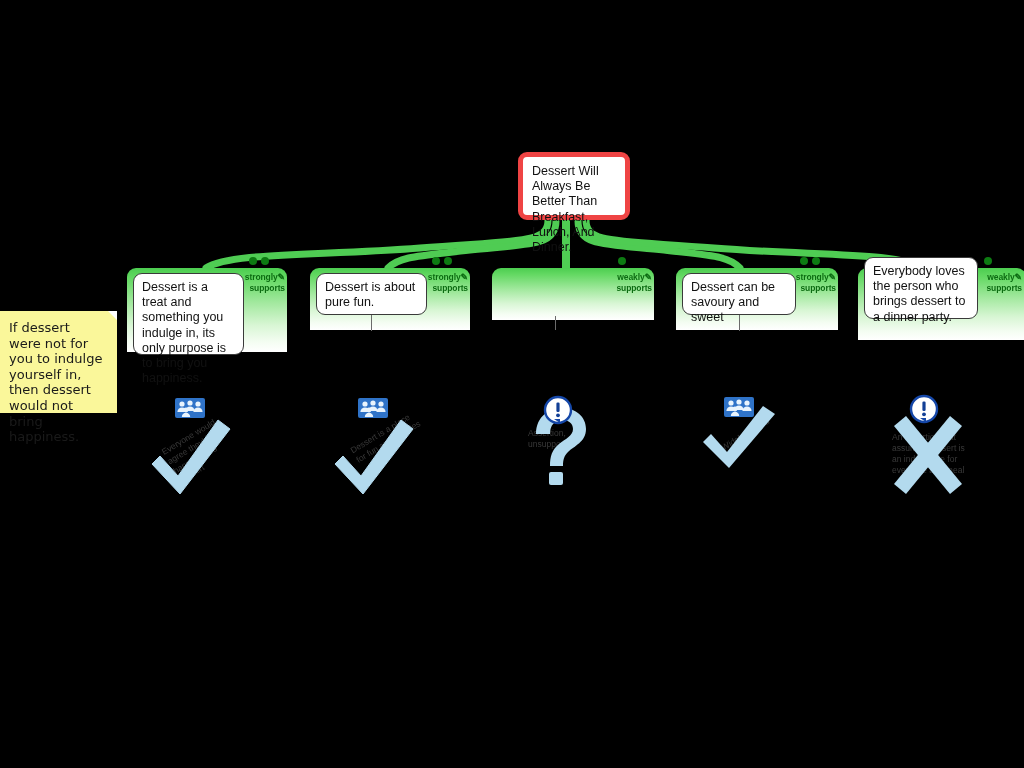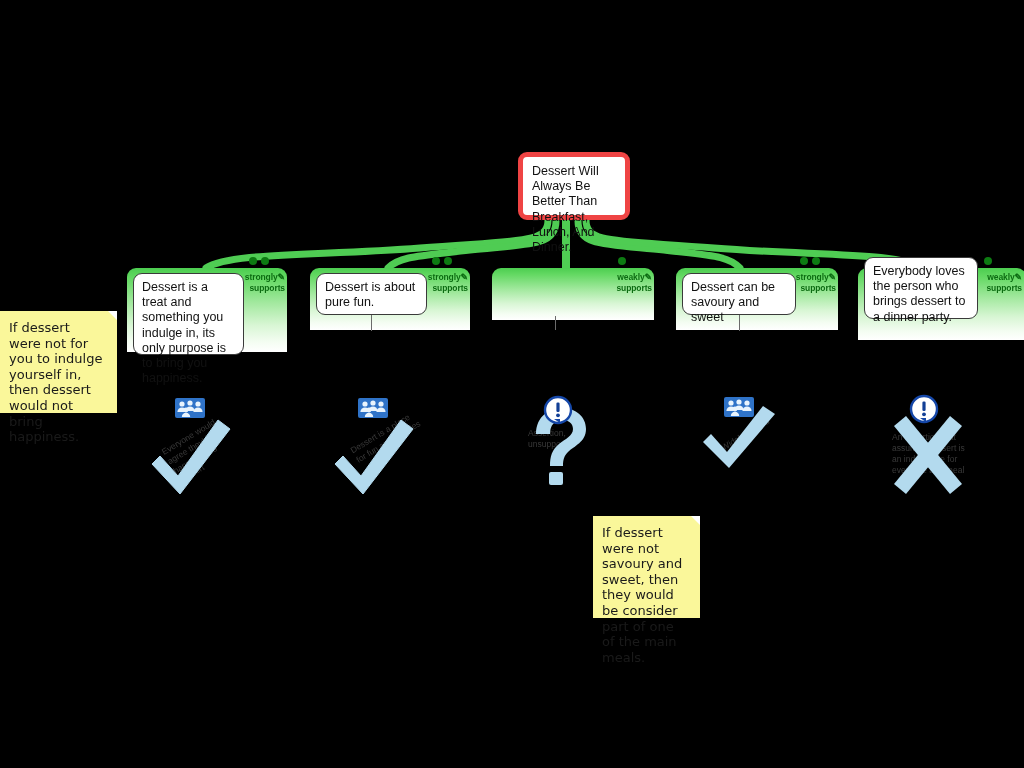--- a/index.html
+++ b/index.html
@@ -232,24 +232,20 @@
       <span>supports</span>
     </div>
   </div>
   <div class="reason-box" style="left:864px; top:257px; width:114px; height:62px;">Everybody loves the person who brings dessert to a dinner party.</div>
 
   <div class="sticky" style="left:0px; top:311px; width:117px; height:102px;">
     <div class="fold"></div>
     <span>If dessert were not for you to indulge yourself in, then dessert would not bring happiness.</span>
   </div>
 
-  <div class="sticky" style="left:593px; top:516px; width:107px; height:102px;">
-    <div class="fold"></div>
-    <span>If dessert were not savoury and sweet, then they would be consider part of one of the main meals.</span>
-  </div>
 
   <div class="mark-group" style="left:150px; top:398px; width:100px; height:100px;">
     <div class="hidden-text" style="left:16px; top:28px;">Everyone would agree they'd feel happy eating dessert</div>
     <svg class="mark-svg" width="100" height="100" viewBox="0 0 100 100" xmlns="http://www.w3.org/2000/svg">
       <path d="M 10 58 L 28 78 L 68 22 L 80 31 L 30 96 L 2 66 Z" fill="#b3daee" stroke="#b3daee" stroke-width="1"></path>
     </svg>
     <svg class="mark-svg" width="32" height="24" viewBox="0 0 32 24" style="left:24px; top:-2px;" xmlns="http://www.w3.org/2000/svg">
       <rect x="1" y="2" width="30" height="20" rx="2" fill="#2f73c8"></rect>
       <g fill="#e9f4fd">
         <circle cx="8" cy="8" r="2.6"></circle>

